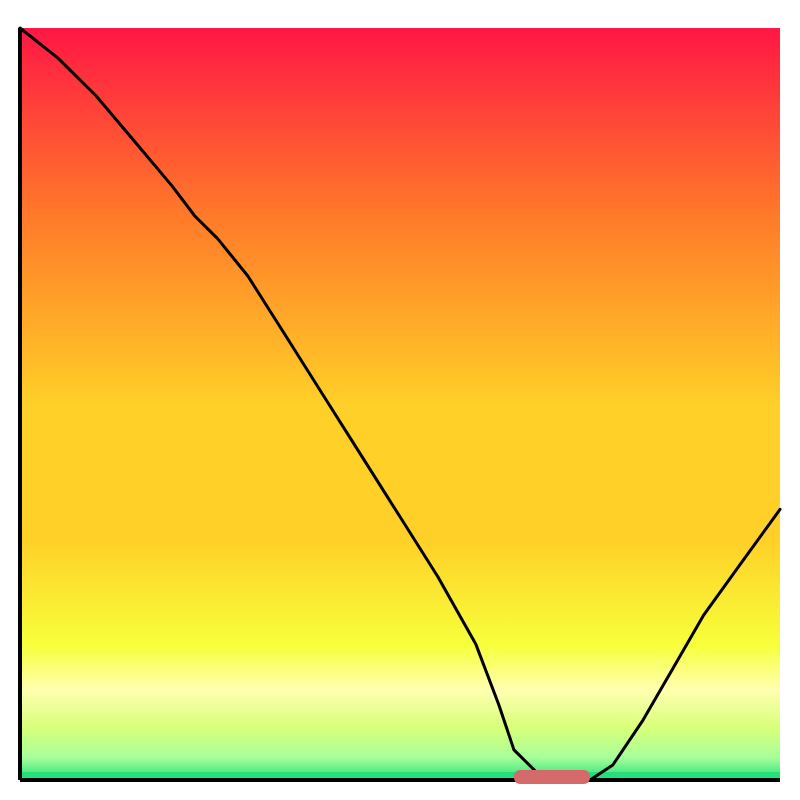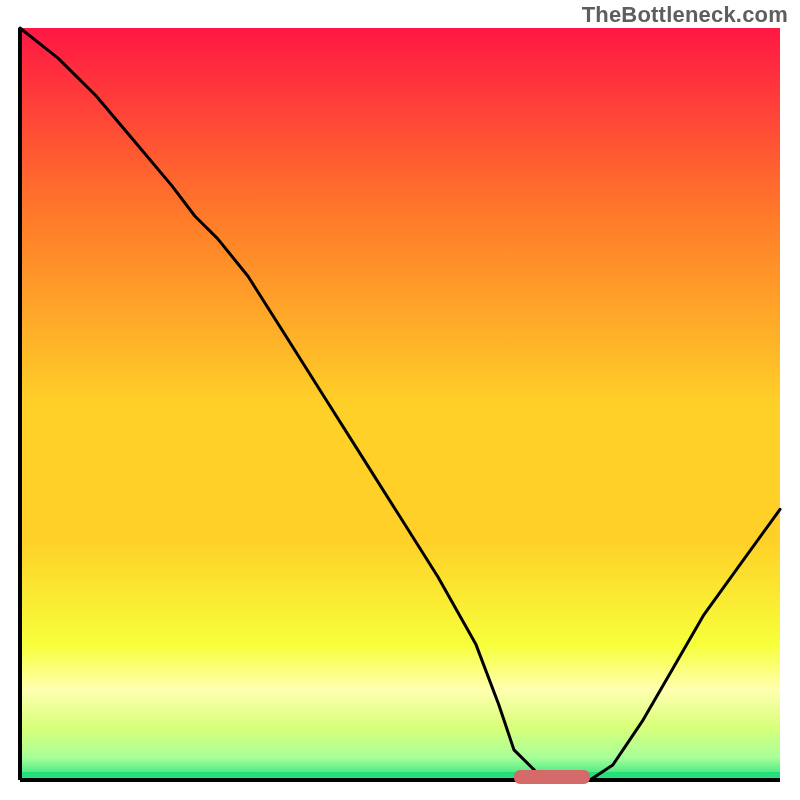--- a/index.html
+++ b/index.html
@@ -26,21 +26,20 @@
     letter-spacing: 0.2px;
   }
   svg.chart {
     display: block;
   }
 </style>
 </head>
 <body>
 
 <div class="chart-container">
-  <div class="watermark">TheBottleneck.com</div>
   <svg class="chart" width="800" height="800" viewBox="0 0 800 800">
     <defs>
       <linearGradient id="bg-grad" x1="0" y1="0" x2="0" y2="1">
         <stop id="g-stop-0" offset="0%" stop-color="#ff1744"></stop>
         <stop id="g-stop-1" offset="25%" stop-color="#ff7a29"></stop>
         <stop id="g-stop-2" offset="50%" stop-color="#ffd028"></stop>
         <stop id="g-stop-3" offset="68%" stop-color="#ffd028"></stop>
         <stop id="g-stop-4" offset="82%" stop-color="#f7ff3a"></stop>
         <stop id="g-stop-5" offset="88%" stop-color="#ffffb0"></stop>
         <stop id="g-stop-6" offset="93%" stop-color="#d8ff7a"></stop>

